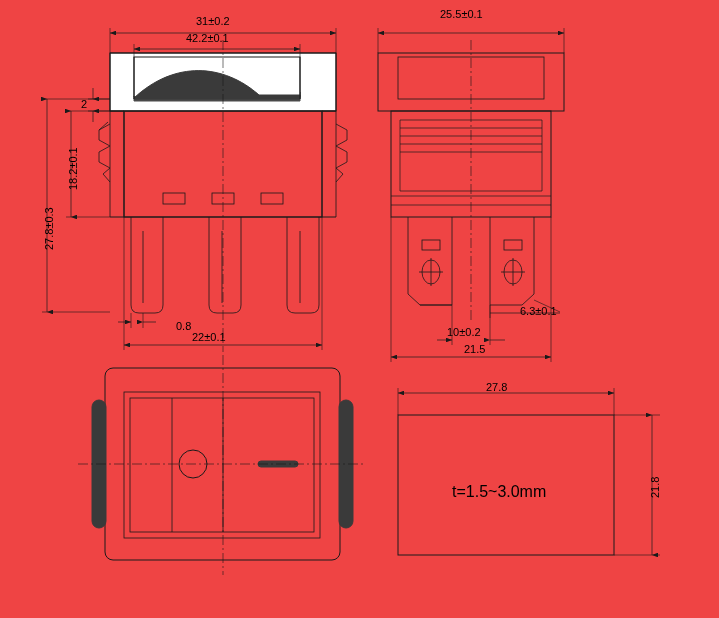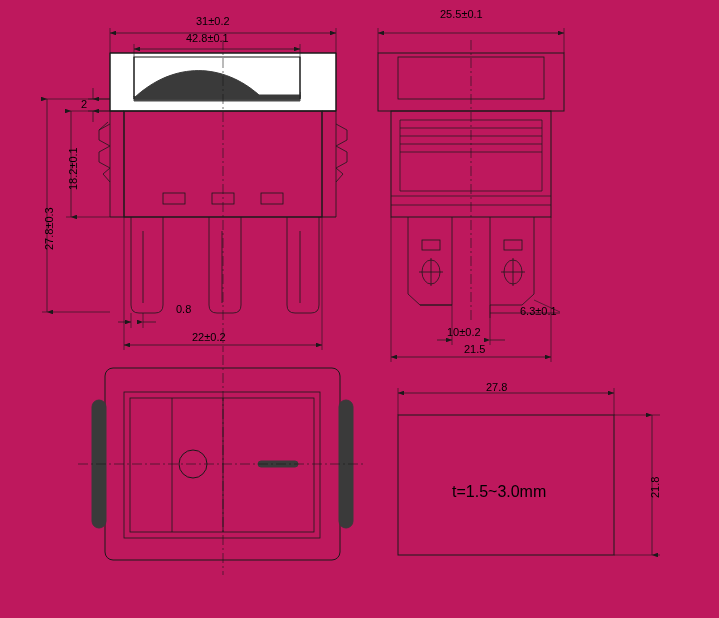--- a/index.html
+++ b/index.html
@@ -7,21 +7,21 @@
     padding: 0;
     background: #ffffff;
   }
   body {
     font-family: "Liberation Sans", sans-serif;
   }
   #sheet {
     position: relative;
     width: 719px;
     height: 618px;
-    background: #be185d;
+    background: #ef4444;
     overflow: hidden;
   }
   .lbl {
     position: absolute;
     font-size: 11px;
     color: #000;
     white-space: nowrap;
     line-height: 1;
   }
   .lbl.vert {
@@ -232,26 +232,26 @@
       <line class="ext" x1="614" y1="415" x2="614" y2="388"></line>
       <line class="dim" x1="398" y1="393" x2="614" y2="393" marker-start="url(#ahL)" marker-end="url(#ahR)"></line>
 
       <line class="ext" x1="614" y1="415" x2="660" y2="415"></line>
       <line class="ext" x1="614" y1="555" x2="660" y2="555"></line>
       <line class="dim" x1="652" y1="415" x2="652" y2="555" marker-start="url(#ahU)" marker-end="url(#ahD)"></line>
     </g>
   </svg>
 
   <div class="lbl" style="left:196px; top:16px;">31±0.2</div>
-  <div class="lbl" style="left:186px; top:33px;">42.8±0.1</div>
+  <div class="lbl" style="left:186px; top:33px;">42.2±0.1</div>
   <div class="lbl" style="left:81px; top:99px;">2</div>
   <div class="lbl vert" style="left:68px; top:190px;">18.2±0.1</div>
   <div class="lbl vert" style="left:44px; top:250px;">27.8±0.3</div>
-  <div class="lbl" style="left:159px; top:304px;padding-left:17px;">0.8</div>
-  <div class="lbl" style="left:192px; top:332px;">22±0.2</div>
+  <div class="lbl" style="left:159px; top:321px;padding-left:17px;">0.8</div>
+  <div class="lbl" style="left:192px; top:332px;">22±0.1</div>
 
   <div class="lbl" style="left:440px; top:9px;">25.5±0.1</div>
   <div class="lbl" style="left:520px; top:306px;">6.3±0.1</div>
   <div class="lbl" style="left:447px; top:327px;">10±0.2</div>
   <div class="lbl" style="left:464px; top:344px;">21.5</div>
 
   <div class="lbl" style="left:486px; top:376px;margin-top:6px;">27.8</div>
   <div class="lbl vert" style="left:650px; top:498px;">21.8</div>
   <div class="lbl" style="left:452px; top:484px; font-size:16px;">t=1.5~3.0mm</div>
 

